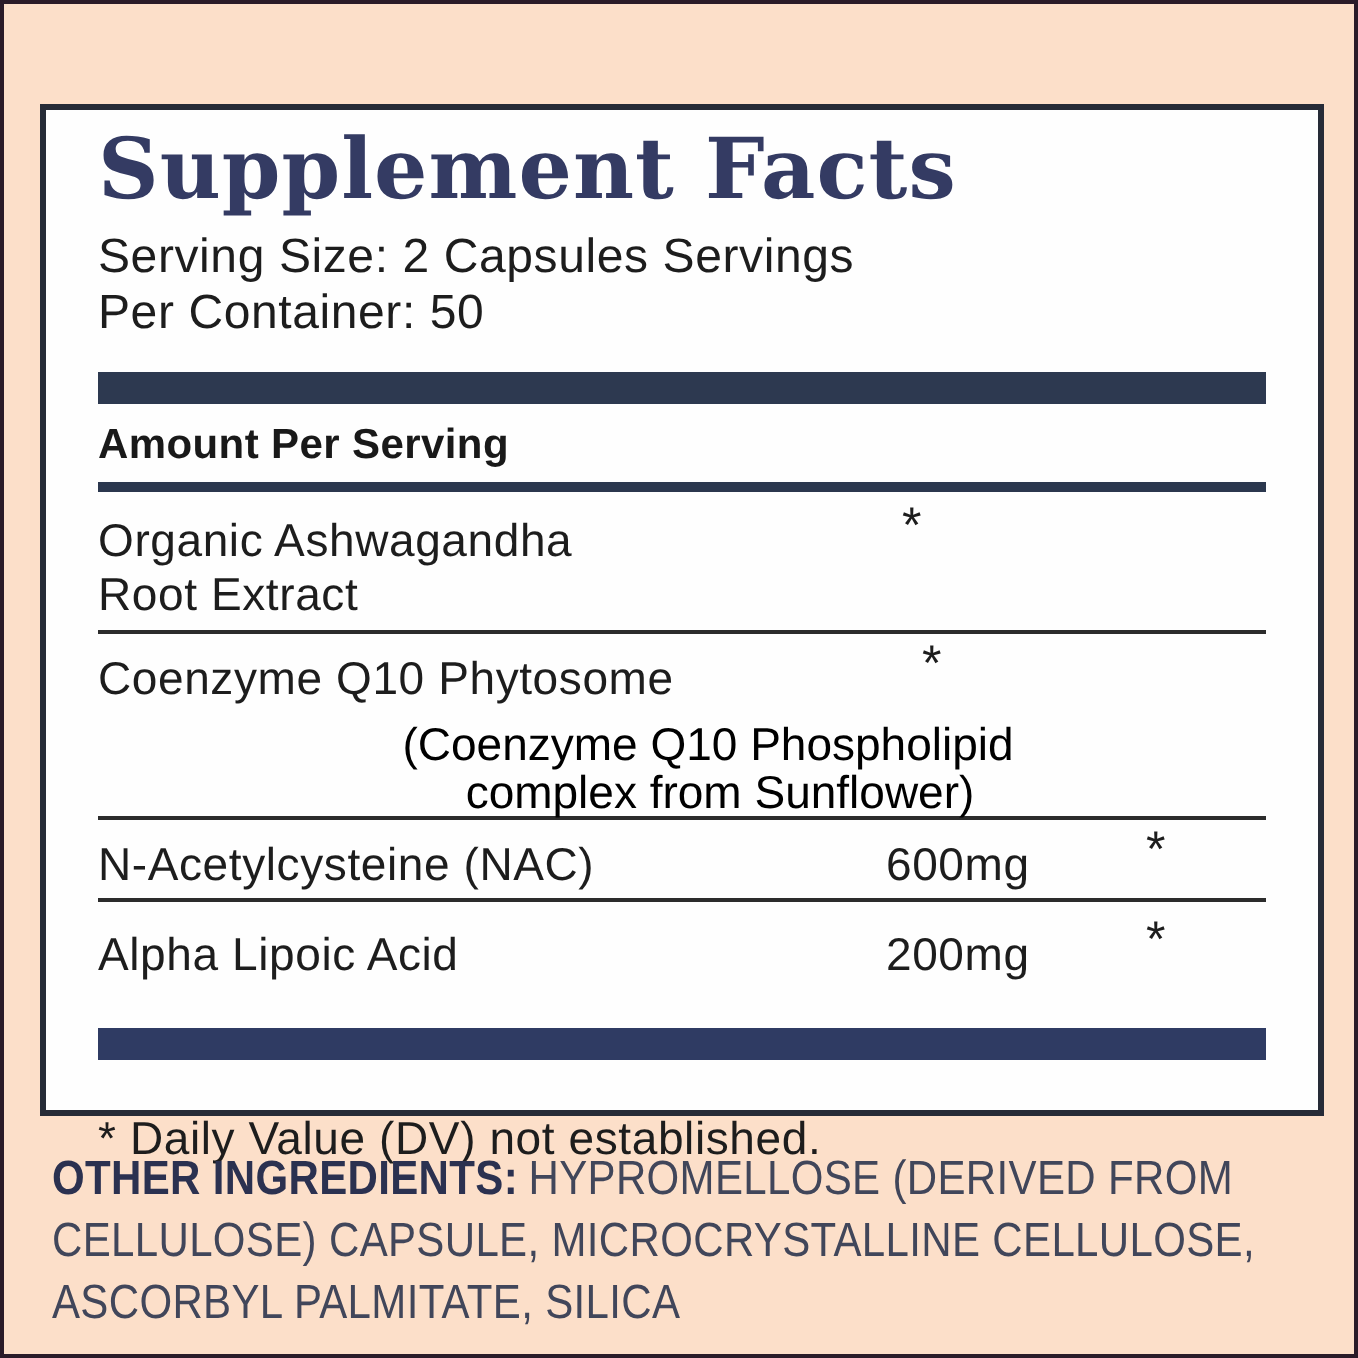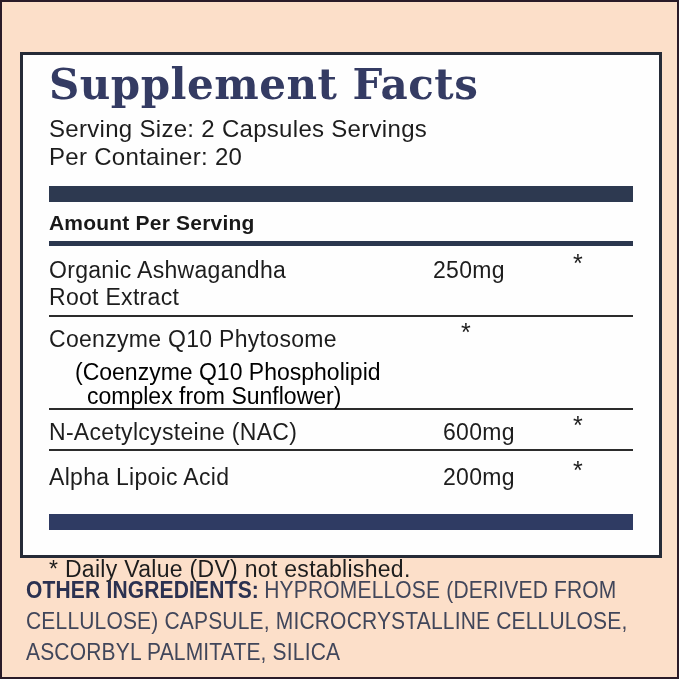--- a/index.html
+++ b/index.html
@@ -70,21 +70,21 @@
     text-align: left;
     padding-left: 18px;
     position: relative;
     top: -7px;
     font-size: 25px;
   }
   .row-1 { padding-top: 11px; padding-bottom: 4px; gap: 10px; }
   .row-2 { padding-top: 9px; }
   .row-3 { padding-top: 9px; padding-bottom: 3px; }
   .row-4 { padding-top: 13px; padding-bottom: 11px; }
-  .sub-lines { margin-top: 7px; font-size: 23px; line-height: 24px; }
+  .sub-lines { margin-top: 7px; font-size: 23px; line-height: 24px; text-align: center; }
   .sub-line-1 { padding-left: 26px; }
   .sub-line-2 { padding-left: 38px; }
   .sep {
     width: 100%; height: 2px;
     background: #2c2c2c;
   }
   .footnote {
     margin-top: 26px;
     font-size: 23px;
     color: #1d1d1d;
@@ -111,36 +111,35 @@
 <body>
 
 <div class="canvas">
 
   <div class="panel">
 
     <h1 class="title">Supplement Facts</h1>
 
     <div class="serving-block">
       <div class="serving-line">Serving Size: 2 Capsules Servings</div>
-      <div class="serving-line">Per Container: 20</div>
+      <div class="serving-line">Per Container: 50</div>
     </div>
 
     <div class="bar bar-top"></div>
 
     <div class="hdr-row">
       <span>Amount Per Serving</span>
     </div>
     <div class="hdr-rule"></div>
 
     <div class="row row-1">
       <div class="name">
         <div>Organic Ashwagandha</div>
         <div>Root Extract</div>
       </div>
-      <div class="amt">250mg</div>
       <div class="dv">*</div>
     </div>
     <div class="sep"></div>
 
     <div class="row row-2">
       <div class="name">
         <div>Coenzyme Q10 Phytosome</div>
       </div>
       <div class="dv">*</div>
     </div>

